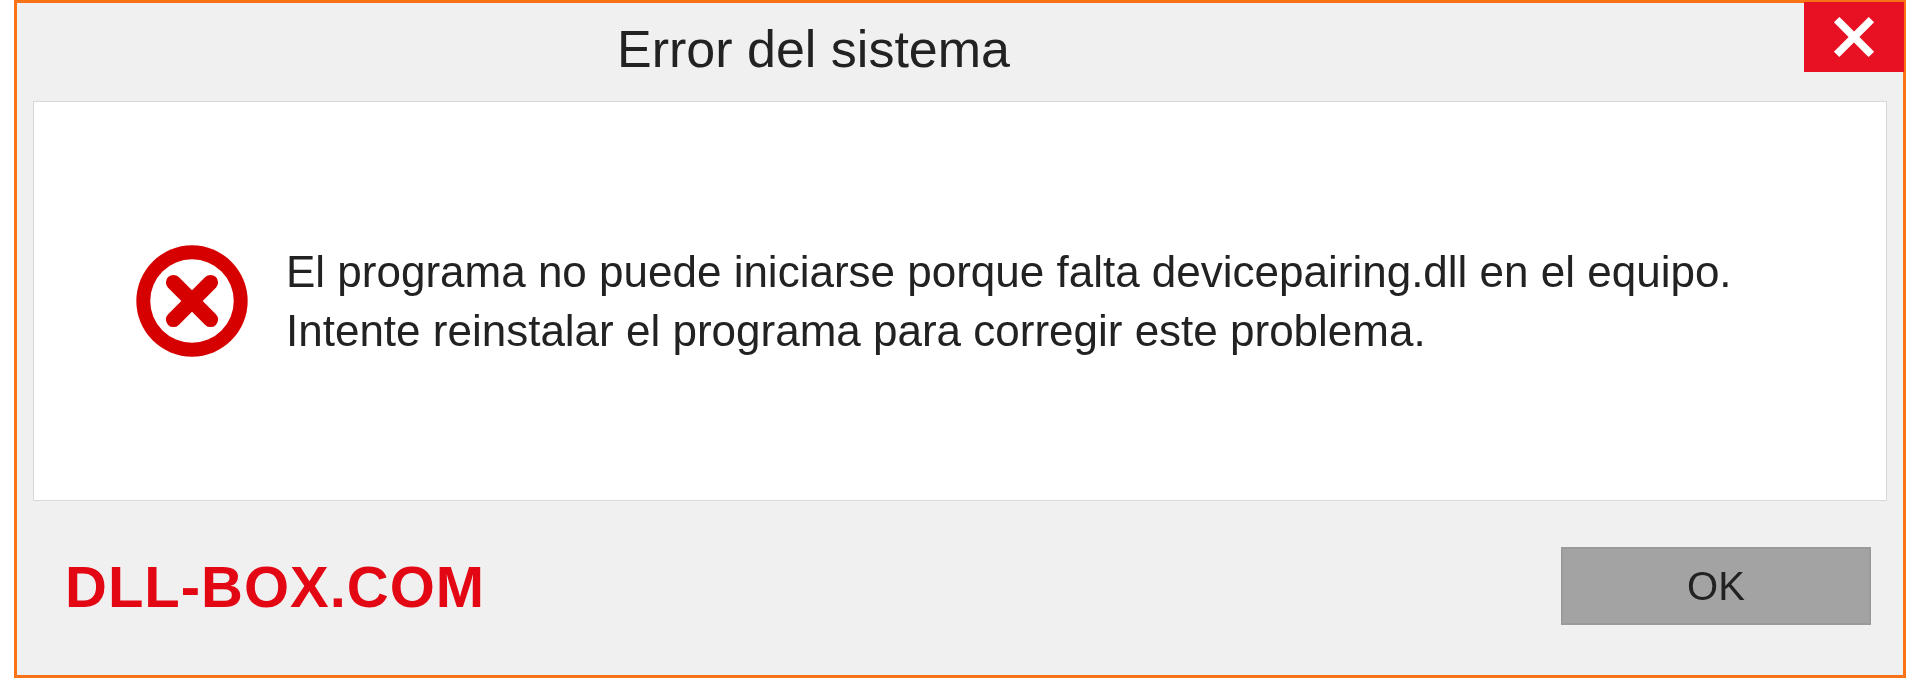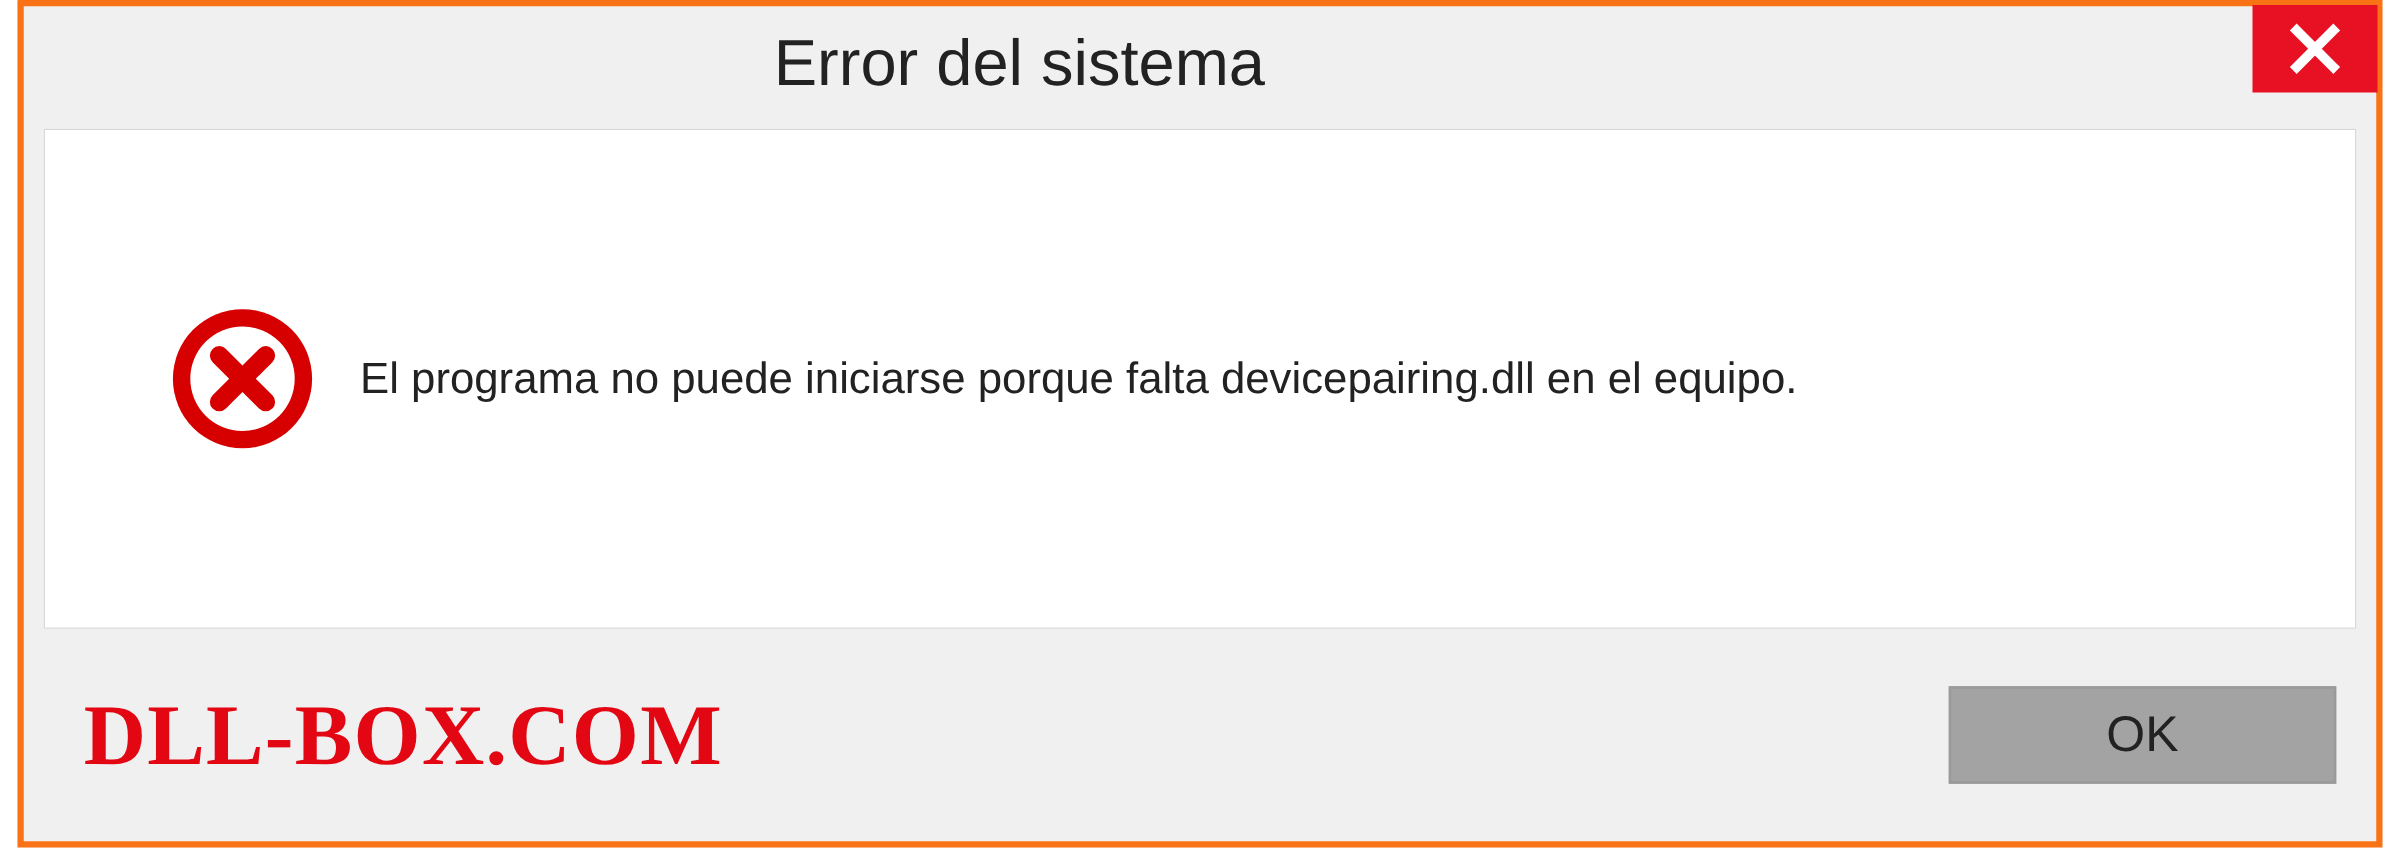--- a/index.html
+++ b/index.html
@@ -14,21 +14,21 @@
       height: 692px;
       position: relative;
     }
     .dialog {
       position: absolute;
       left: 14px;
       top: 0;
       width: 1892px;
       height: 678px;
       background: #f0f0f0;
-      border: 5px solid #f97316;
+      border: 3px solid #f97316;
     }
     .titlebar {
       height: 92px;
       display: flex;
       align-items: flex-start;
       justify-content: space-between;
       position: relative;
     }
     .title-text {
       font-size: 52px;
@@ -65,38 +65,38 @@
       width: 116px;
       height: 116px;
       flex-shrink: 0;
       margin-right: 36px;
     }
     .message-block {
       display: flex;
       flex-direction: column;
     }
     .message-line {
-      font-size: 35px;
+      font-size: 44px;
       color: #222;
       line-height: 1.35;
       font-weight: 400;
     }
     .footer {
       height: 170px;
       display: flex;
       align-items: center;
       justify-content: space-between;
       padding: 0 32px 0 48px;
     }
     .watermark {
-      font-size: 69px;
+      font-size: 58px;
       font-weight: 800;
       color: #e30613;
       letter-spacing: 1px;
-      font-family: Liberation Serif, serif;
+      font-family: Liberation Sans, sans-serif;
     }
     .ok-button {
       width: 310px;
       height: 78px;
       background: #a3a3a3;
       border: 2px solid #9a9a9a;
       font-size: 40px;
       color: #222;
       display: flex;
       align-items: center;
@@ -119,20 +119,21 @@
   </div>
 
   <div class="content-area">
     <svg class="error-icon" viewBox="0 0 100 100">
       <circle cx="50" cy="50" r="48" fill="#d60000"></circle>
       <circle cx="50" cy="50" r="36" fill="#ffffff"></circle>
       <path d="M34 34 L66 66 M66 34 L34 66" stroke="#d60000" stroke-width="13" stroke-linecap="round" fill="none"></path>
     </svg>
     <div class="message-block">
       <div class="message-line">El programa no puede iniciarse porque falta devicepairing.dll en el equipo.</div>
+      <div class="message-line">Intente reinstalar el programa para corregir este problema.</div>
     </div>
   </div>
 
   <div class="footer">
     <div class="watermark">DLL-BOX.COM</div>
     <button class="ok-button">OK</button>
   </div>
 </div>
 
 </body></html>

